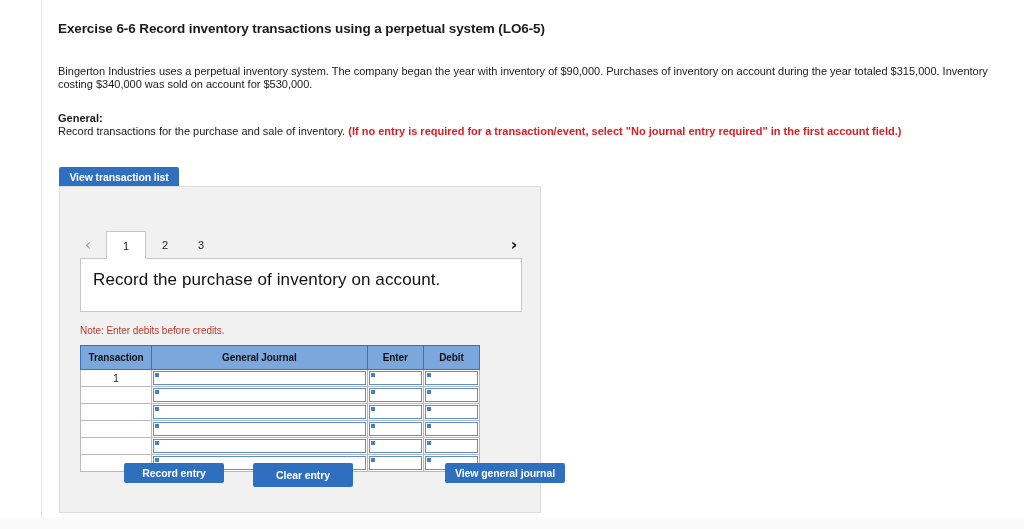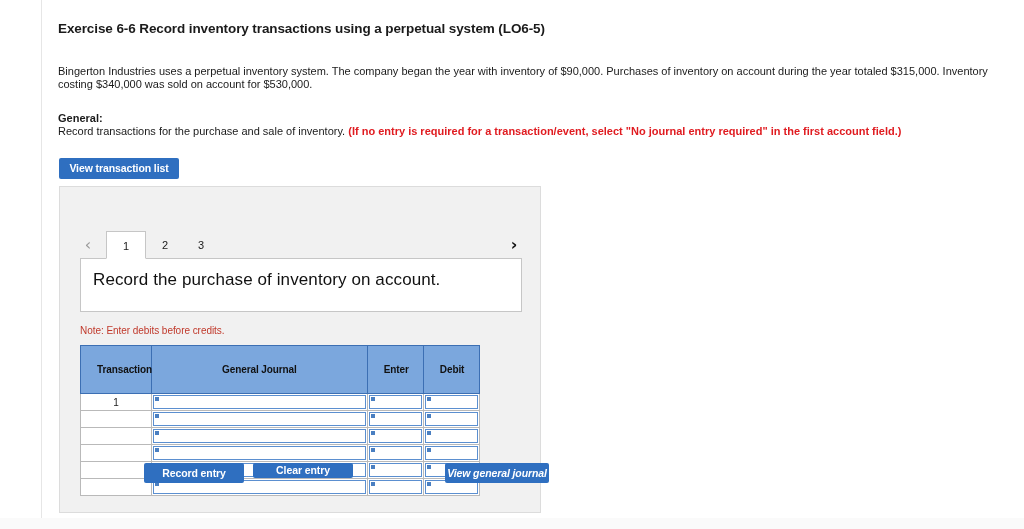--- a/index.html
+++ b/index.html
@@ -84,21 +84,21 @@
     border-radius: 2px;
     cursor: pointer;
     font-family: "Liberation Sans", sans-serif;
     letter-spacing: -0.1px;
     padding: 0;
     line-height: 1;
   }
   .view-transaction-btn {
     position: absolute;
     left: 17px;
-    top: 158px;
+    top: 167px;
     width: 120px;
     height: 21px;
   }
   .worksheet-panel {
     position: absolute;
     left: 17px;
     top: 186px;
     width: 482px;
     height: 327px;
     background: #f1f1f1;
@@ -197,21 +197,21 @@
     border-collapse: collapse;
     table-layout: fixed;
   }
   .journal-table th {
     background: #7ba7dd;
     border: 1px solid #3c6fb3;
     font-size: 10px;
     font-weight: bold;
     height: 15px;
     color: #111111;
-    padding: 16px;
+    padding: 4px;
     letter-spacing: -0.1px;
   }
   .journal-table td {
     border: 1px solid #b9b9b9;
     height: 16px;
     padding: 0;
     background: #ffffff;
     vertical-align: middle;
   }
   .col-trans { width: 71px; }
@@ -248,36 +248,34 @@
     top: 276px;
     width: 482px;
     height: 22px;
   }
   .record-entry-btn {
     position: absolute;
     left: 64px;
     top: 0;
     width: 100px;
     height: 20px;
-    margin-left: 20px;
   }
   .clear-entry-btn {
     position: absolute;
     left: 193px;
     top: 0;
     width: 100px;
-    height: 15px;
+    height: 24px;
   }
   .view-journal-btn {
     position: absolute;
     left: 385px;
     top: 0;
-    width: 104px;
+    width: 120px;
     height: 20px;
-    font-style: italic;
   }
 </style>
 </head>
 <body>
 
 <div class="page">
 
   <div class="exercise-title">Exercise 6-6 Record inventory transactions using a perpetual system (LO6-5)</div>
 
   <div class="problem-text">Bingerton Industries uses a perpetual inventory system. The company began the year with inventory of $90,000. Purchases of inventory on account during the year totaled $315,000. Inventory costing $340,000 was sold on account for $530,000.</div>

